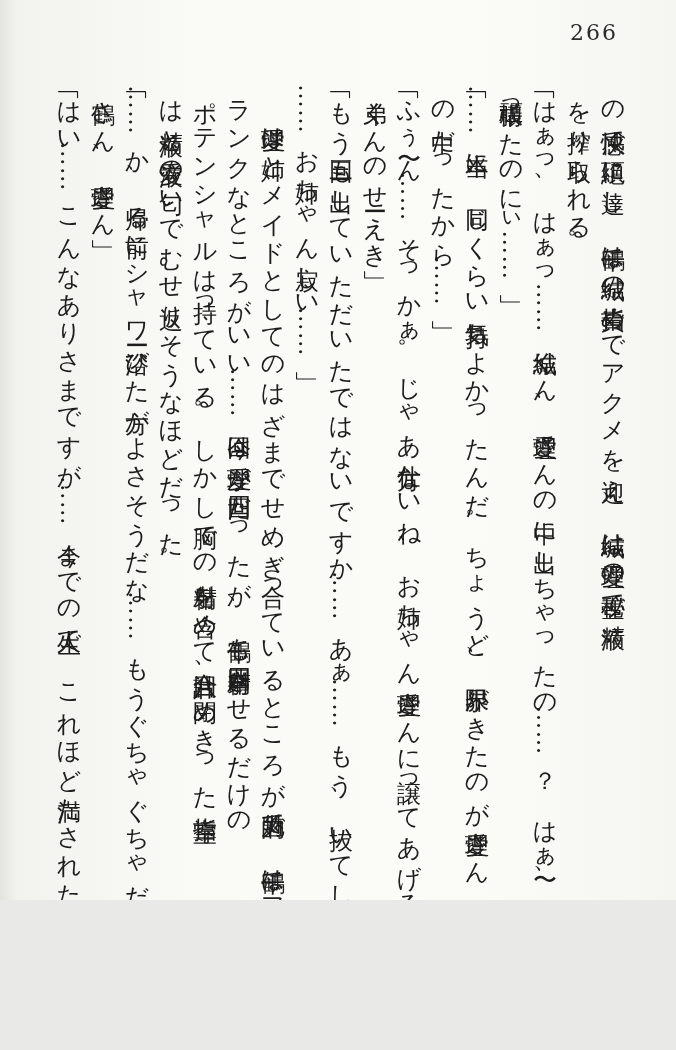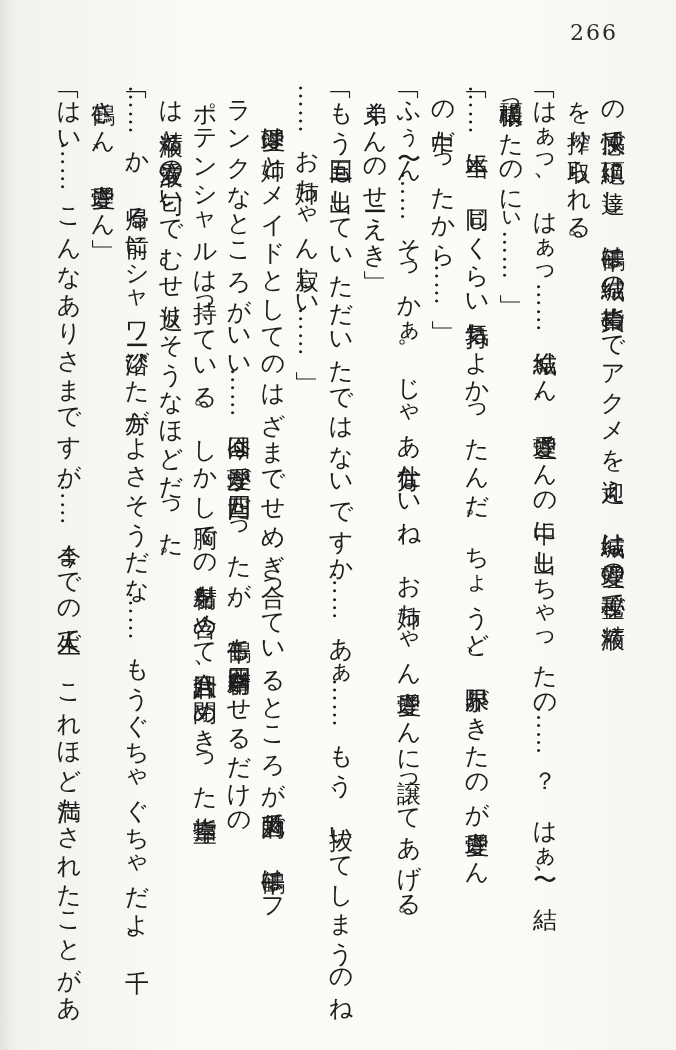--- a/index.html
+++ b/index.html
@@ -6,21 +6,21 @@
     margin: 0;
     padding: 0;
     width: 676px;
     height: 1050px;
     background: #e9eae7;
     overflow: hidden;
   }
   .page {
     position: relative;
     width: 676px;
-    height: 1050px;
+    height: 900px;
     background: linear-gradient(90deg, #e3e3e0 0%, #f2f2ef 2.5%, #fafaf7 30%, #fbfbf8 70%, #f5f5f2 100%);
     font-family: "DejaVu Serif", "Liberation Serif", serif;
     color: #1d1d1d;
     overflow: hidden;
   }
   .page-number {
     position: absolute;
     top: 20px;
     left: 570px;
     font-size: 22px;

